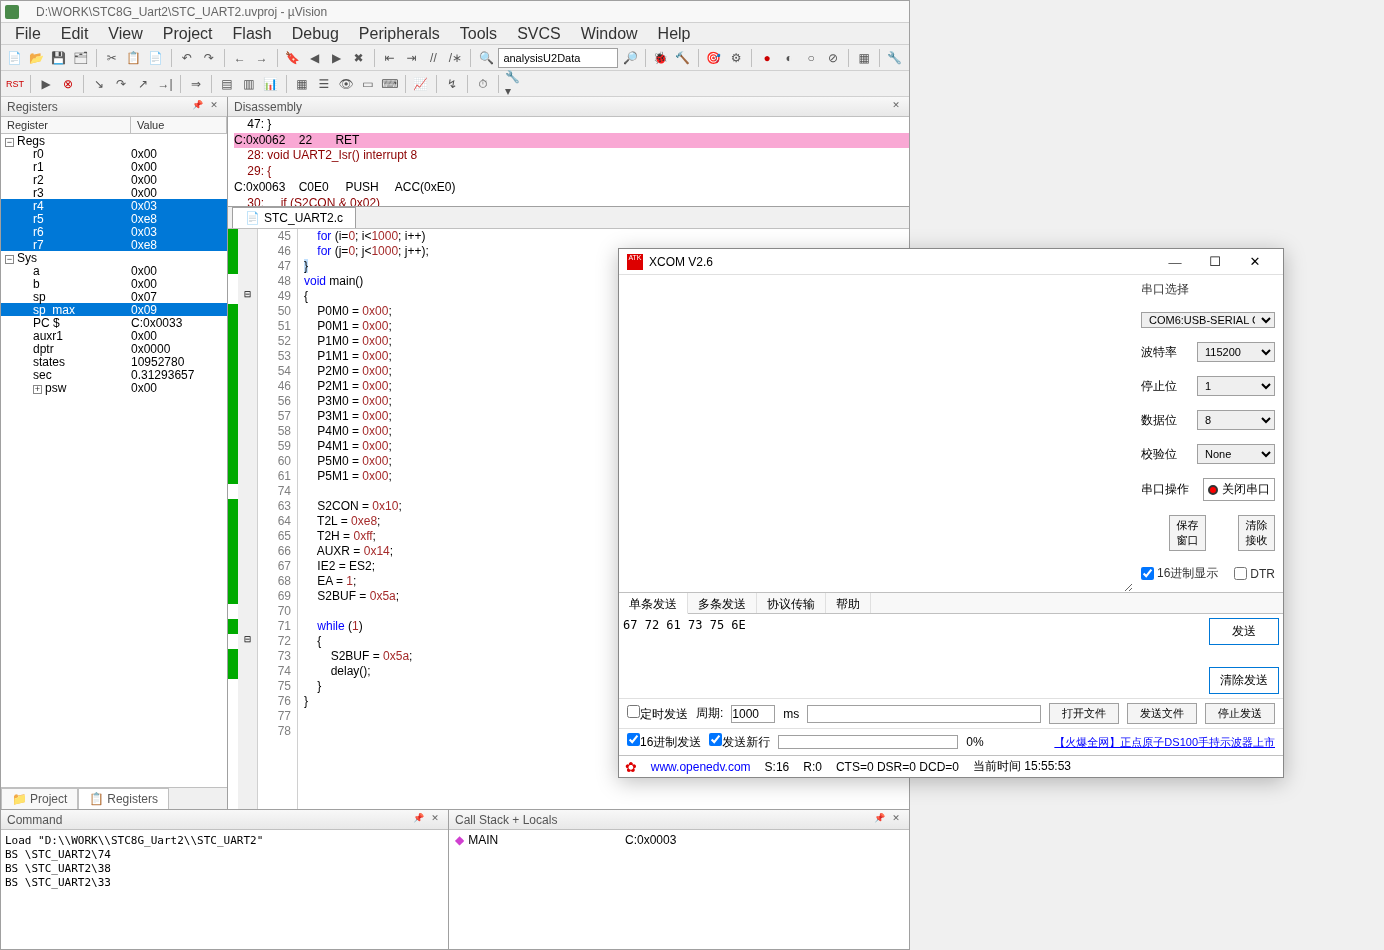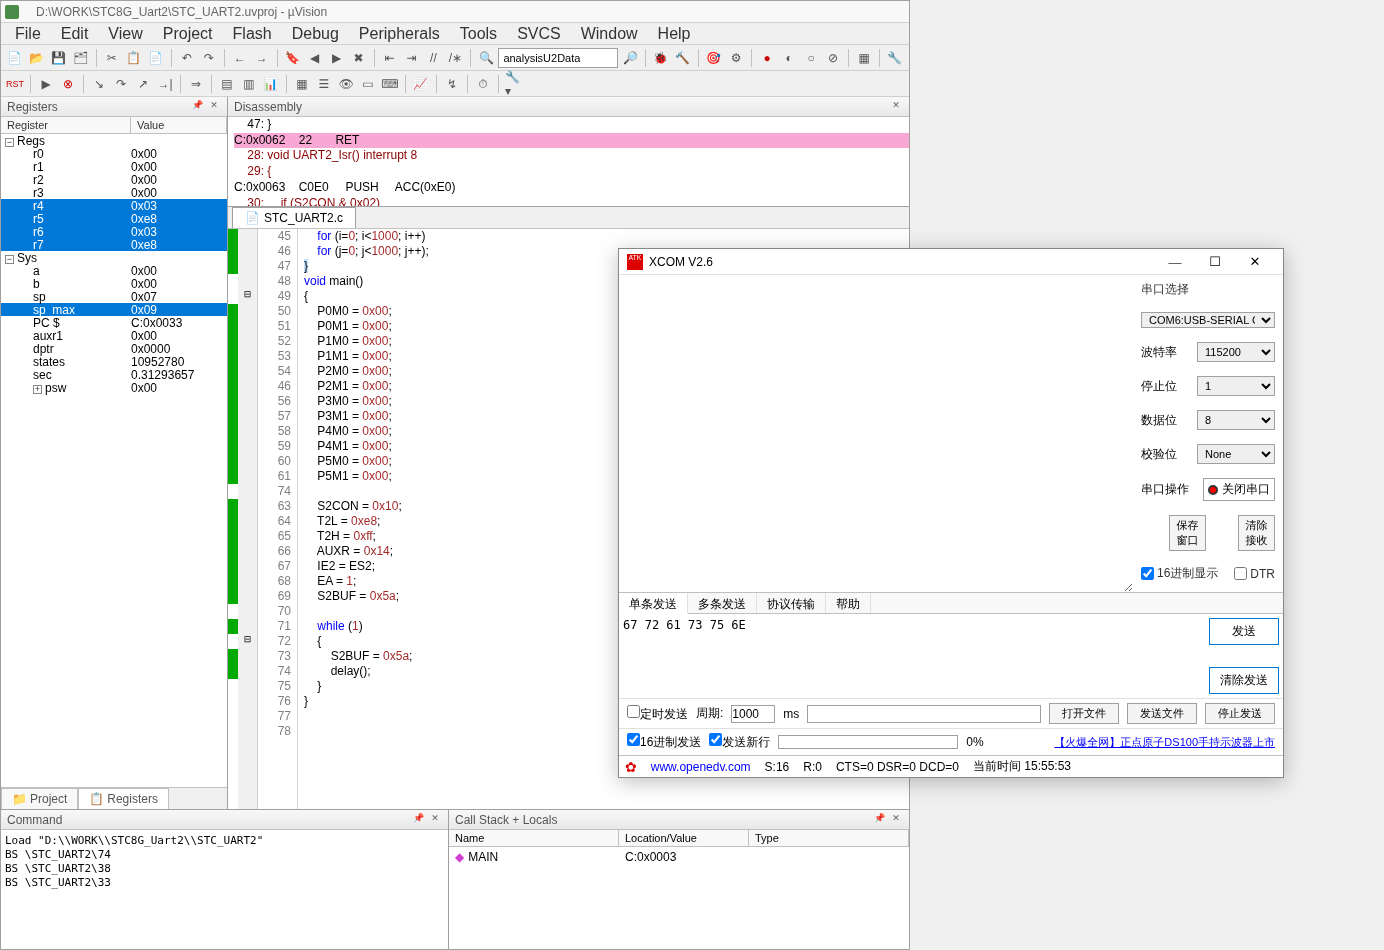--- a/index.html
+++ b/index.html
@@ -456,25 +456,20 @@
 BS \STC_UART2\33</div>
     </div>
     <div class="callstack">
       <div class="pane-title">
         <span>Call Stack + Locals</span>
         <div class="pane-ctrl">
             <span>📌</span>
             <span>✕</span>
           </div>
       </div>
-      <div class="cs-header">
-        <div style="width:170px">Name</div>
-        <div style="width:130px">Location/Value</div>
-        <div style="flex:1">Type</div>
-      </div>
       <div class="cs-body" id="cs-body">
           <div class="cs-row">
             <div style="width:170px"><span class="diamond">◆</span>MAIN</div>
             <div style="width:130px">C:0x0003</div>
             <div></div>
           </div>
         </div>
     </div>
   </div>
 </div>

